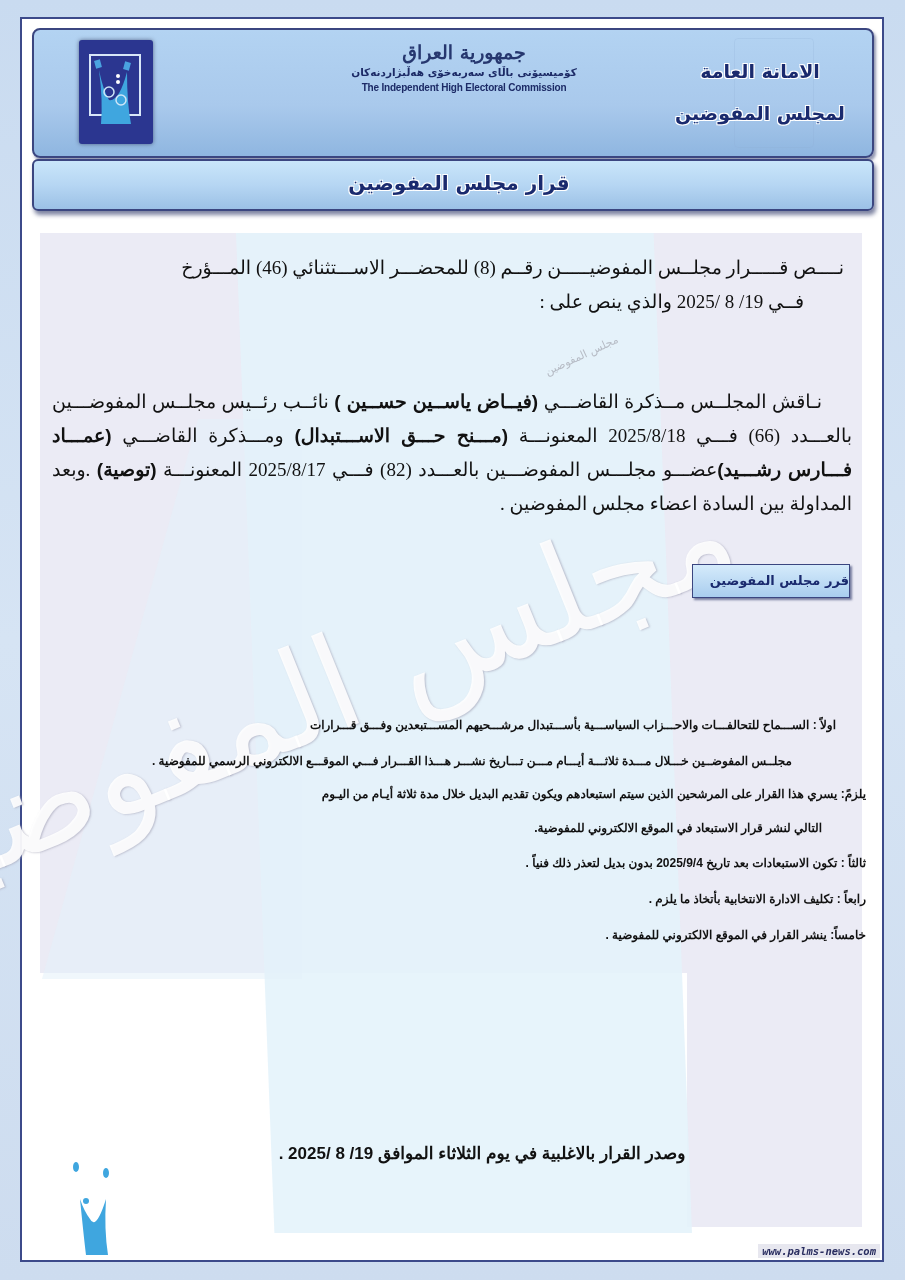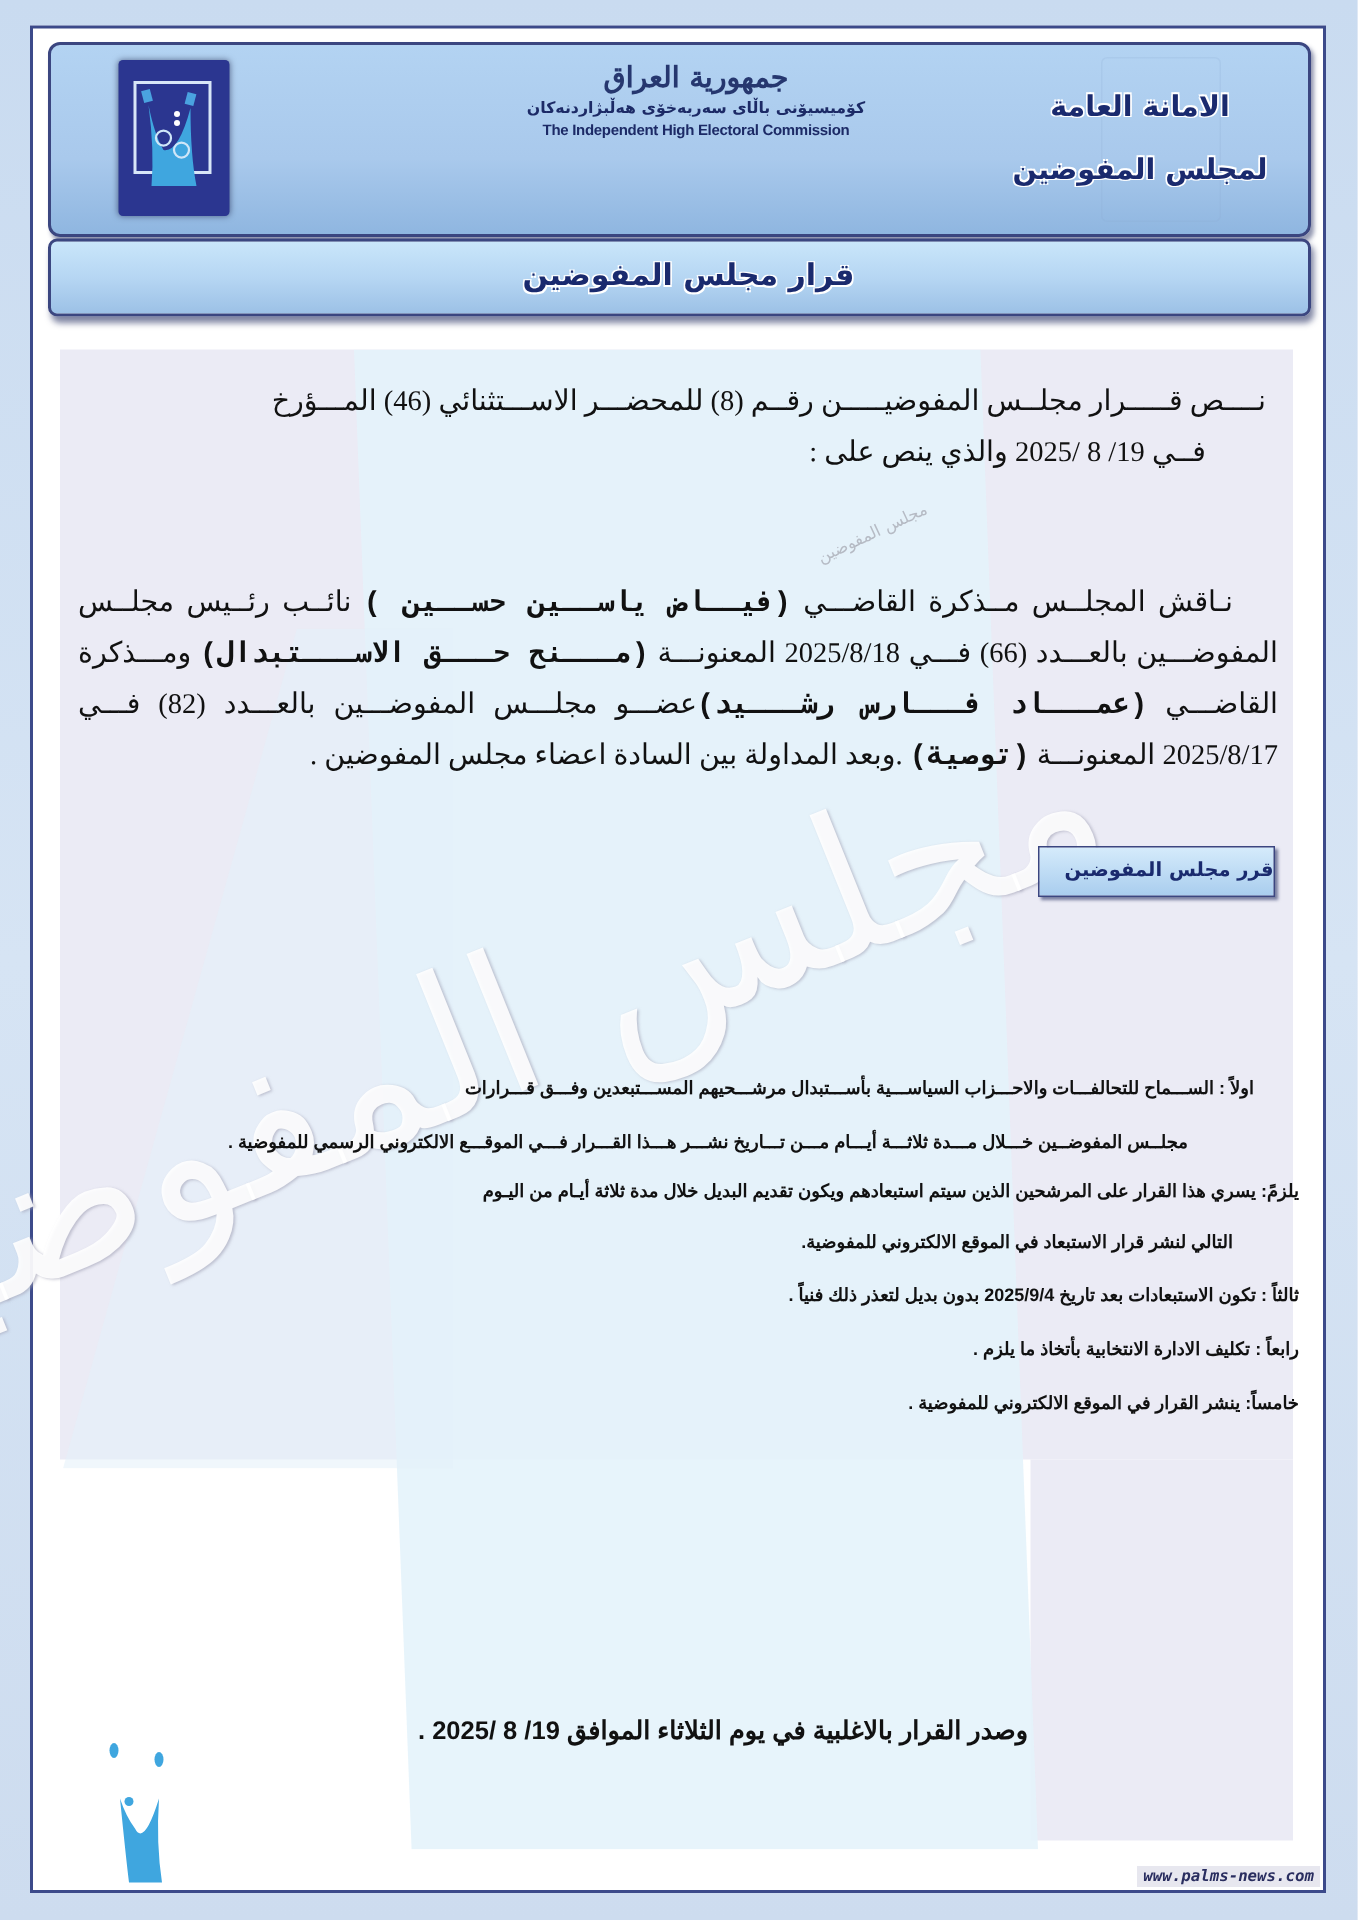--- a/index.html
+++ b/index.html
@@ -95,21 +95,21 @@
   .content { position: absolute; left: 30px; right: 30px; color: #111; }
   .p-intro {
     top: 232px; font-family: "Liberation Serif", serif; font-size: 19px; line-height: 34px;
     text-align: justify; text-align-last: right; padding-right: 8px;
   }
   .p-intro .indent { display: block; padding-right: 40px; }
   .p-discuss {
     top: 366px; font-family: "Liberation Serif", serif; font-size: 19px; line-height: 34px;
     text-align: justify; text-align-last: right;
   }
-  .p-discuss b { font-family: Liberation Mono, monospace; font-weight: bold; }
+  .p-discuss b { font-family: Liberation Sans, sans-serif; font-weight: bold; }
   .decided-btn {
     position: absolute; left: 670px; top: 545px; width: 158px; height: 34px;
     border: 1px solid #3b4680; background: linear-gradient(180deg, #d5ebfb 0%, #a9cdee 100%);
     box-shadow: 2px 2px 2px rgba(40,50,100,0.6);
     text-align: right; font-family: "DejaVu Sans", sans-serif; font-weight: bold; font-size: 13px; line-height: 32px; color: #1a2a6e;
   }
   .decisions {
     top: 688px; font-family: "Liberation Sans", sans-serif; font-weight: bold; font-size: 12px; line-height: 36px;
   }
   .dec-item { text-align: justify; text-align-last: right; }

